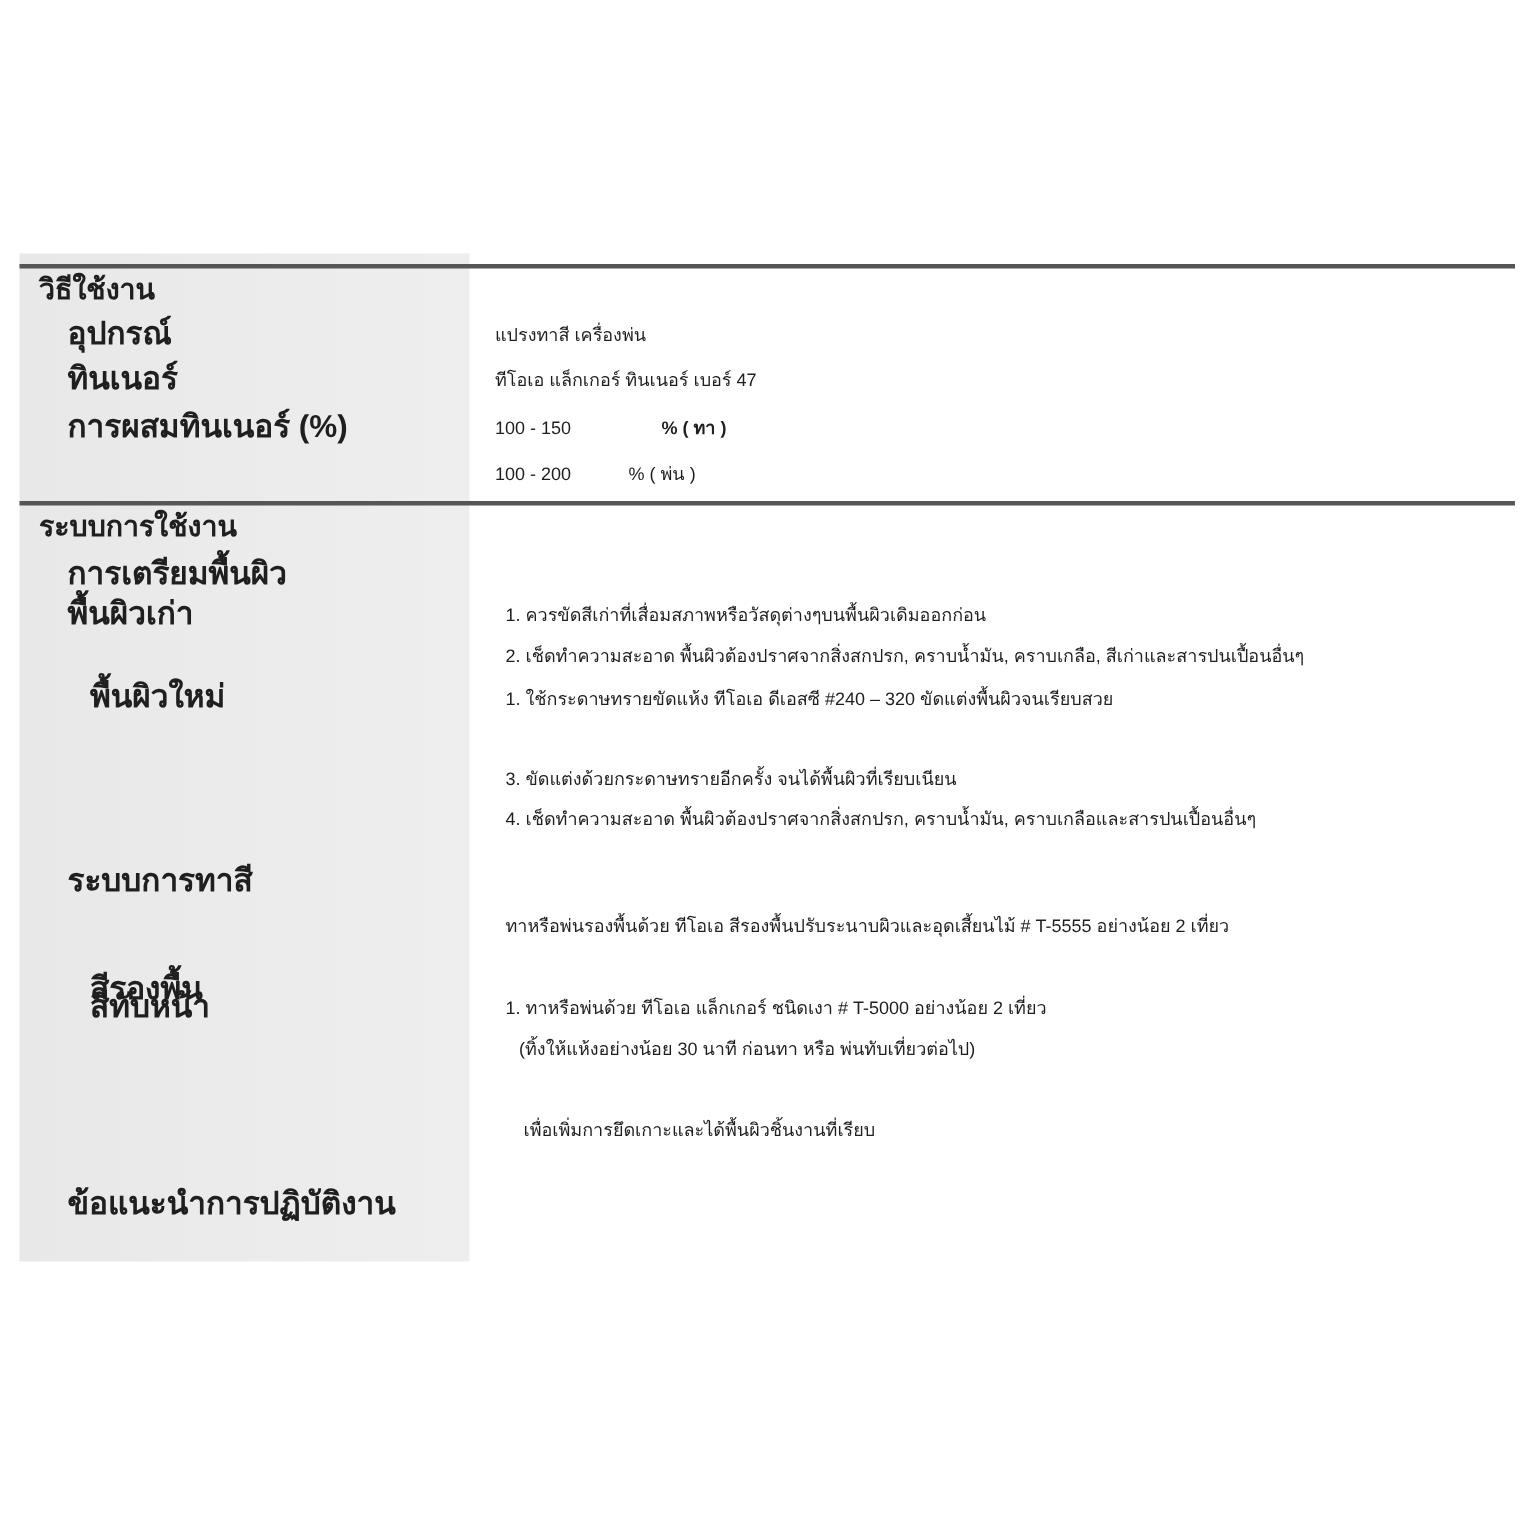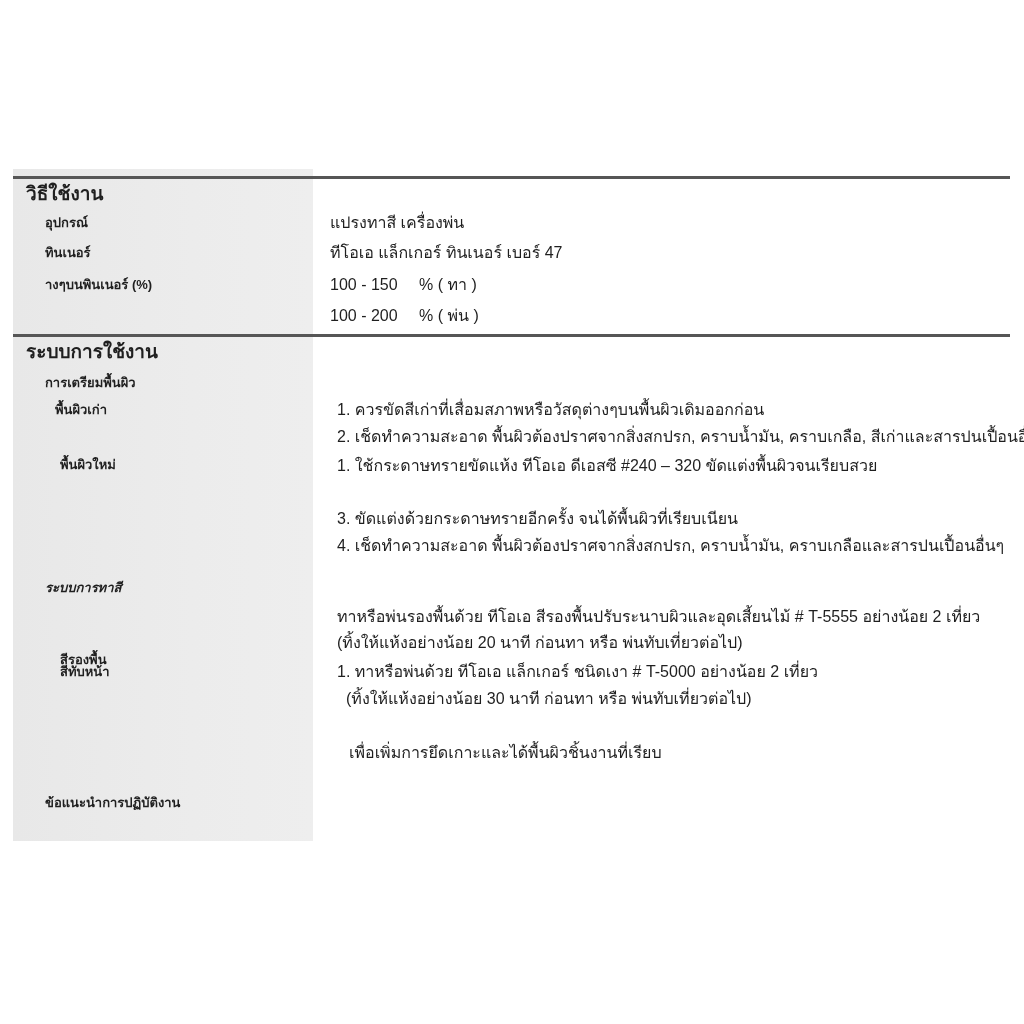--- a/index.html
+++ b/index.html
@@ -26,33 +26,33 @@
     position: absolute;
     left: 13px;
     width: 997px;
     height: 3px;
     background: #565656;
   }
   .hr-top { top: 176px; }
   .hr-mid { top: 334px; }
   .t {
     position: absolute;
-    font-size: 16px;
+    font-size: 12px;
     line-height: 22px;
     white-space: nowrap;
     font-weight: 500;
   }
   .h1 {
     font-size: 19px;
     line-height: 24px;
     font-weight: 700;
   }
   .lbl {
     font-weight: 700;
-    font-size: 13px;
+    font-size: 21px;
   }
   .body-line { font-weight: 500; }
 </style>
 </head>
 <body>
 
 <div class="page">
 
   <div class="label-panel"></div>
 
@@ -60,44 +60,43 @@
   <div class="hr hr-mid"></div>
 
   <div class="t h1" style="left:26px; top:182px;">วิธีใช้งาน</div>
 
   <div class="t lbl" style="left:45px; top:212px;">อุปกรณ์</div>
   <div class="t body-line" style="left:330px; top:212px;">แปรงทาสี  เครื่องพ่น</div>
 
   <div class="t lbl" style="left:45px; top:242px;">ทินเนอร์</div>
   <div class="t body-line" style="left:330px; top:242px;">ทีโอเอ แล็กเกอร์ ทินเนอร์ เบอร์ 47</div>
 
-  <div class="t lbl" style="left:45px; top:274px;">างๆบนพินเนอร์ (%)</div>
+  <div class="t lbl" style="left:45px; top:274px;">การผสมทินเนอร์ (%)</div>
   <div class="t body-line" style="left:330px; top:274px;">100 - 150</div>
-  <div class="t body-line" style="left:419px; top:274px;">% ( ทา )</div>
+  <div class="t body-line" style="left:441px; top:274px;font-weight:bold;">% ( ทา )</div>
   <div class="t body-line" style="left:330px; top:305px;">100 - 200</div>
   <div class="t body-line" style="left:419px; top:305px;">% ( พ่น )</div>
 
   <div class="t h1" style="left:26px; top:340px;">ระบบการใช้งาน</div>
 
   <div class="t lbl" style="left:45px; top:372px;">การเตรียมพื้นผิว</div>
 
-  <div class="t lbl" style="left:55px; top:399px;">พื้นผิวเก่า</div>
+  <div class="t lbl" style="left:45px; top:399px;">พื้นผิวเก่า</div>
   <div class="t body-line" style="left:337px; top:399px;">1. ควรขัดสีเก่าที่เสื่อมสภาพหรือวัสดุต่างๆบนพื้นผิวเดิมออกก่อน</div>
   <div class="t body-line" style="left:337px; top:426px;">2. เช็ดทำความสะอาด พื้นผิวต้องปราศจากสิ่งสกปรก, คราบน้ำมัน, คราบเกลือ, สีเก่าและสารปนเปื้อนอื่นๆ</div>
 
   <div class="t lbl" style="left:60px; top:454px;">พื้นผิวใหม่</div>
   <div class="t body-line" style="left:337px; top:455px;">1. ใช้กระดาษทรายขัดแห้ง ทีโอเอ ดีเอสซี #240 – 320 ขัดแต่งพื้นผิวจนเรียบสวย</div>
   <div class="t body-line" style="left:337px; top:508px;">3. ขัดแต่งด้วยกระดาษทรายอีกครั้ง จนได้พื้นผิวที่เรียบเนียน</div>
   <div class="t body-line" style="left:337px; top:535px;">4. เช็ดทำความสะอาด พื้นผิวต้องปราศจากสิ่งสกปรก, คราบน้ำมัน, คราบเกลือและสารปนเปื้อนอื่นๆ</div>
 
-  <div class="t lbl" style="left:45px; top:577px;font-style:italic;">ระบบการทาสี</div>
+  <div class="t lbl" style="left:45px; top:577px;">ระบบการทาสี</div>
 
   <div class="t lbl" style="left:60px; top:605px;margin-top:44px;">สีรองพื้น</div>
   <div class="t body-line" style="left:337px; top:606px;">ทาหรือพ่นรองพื้นด้วย ทีโอเอ สีรองพื้นปรับระนาบผิวและอุดเสี้ยนไม้ # T-5555 อย่างน้อย 2 เที่ยว</div>
-  <div class="t body-line" style="left:337px; top:632px;">(ทิ้งให้แห้งอย่างน้อย 20 นาที ก่อนทา หรือ พ่นทับเที่ยวต่อไป)</div>
 
   <div class="t lbl" style="left:60px; top:661px;">สีทับหน้า</div>
   <div class="t body-line" style="left:337px; top:661px;">1. ทาหรือพ่นด้วย ทีโอเอ แล็กเกอร์ ชนิดเงา # T-5000 อย่างน้อย 2 เที่ยว</div>
   <div class="t body-line" style="left:346px; top:688px;">(ทิ้งให้แห้งอย่างน้อย 30 นาที ก่อนทา หรือ พ่นทับเที่ยวต่อไป)</div>
   <div class="t body-line" style="left:349px; top:742px;">เพื่อเพิ่มการยึดเกาะและได้พื้นผิวชิ้นงานที่เรียบ</div>
 
   <div class="t lbl" style="left:45px; top:792px;">ข้อแนะนำการปฏิบัติงาน</div>
 
 </div>
 

